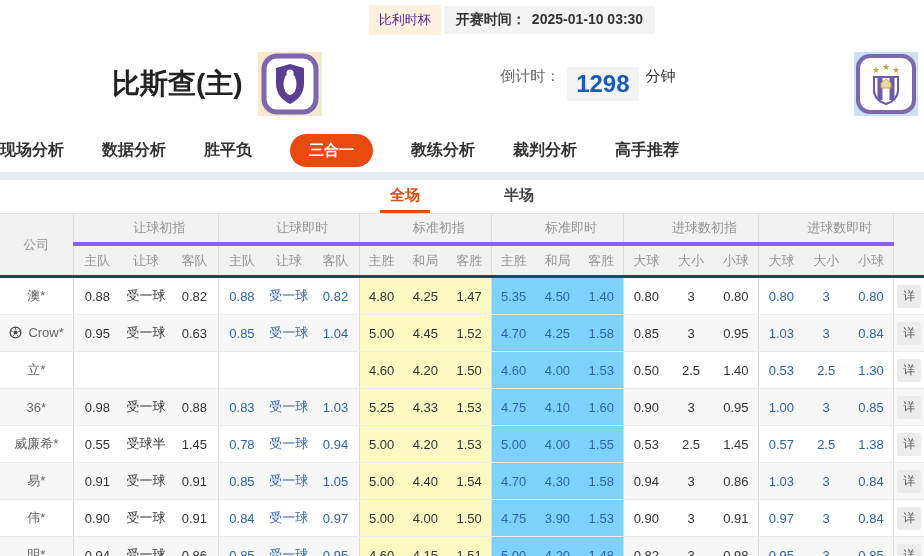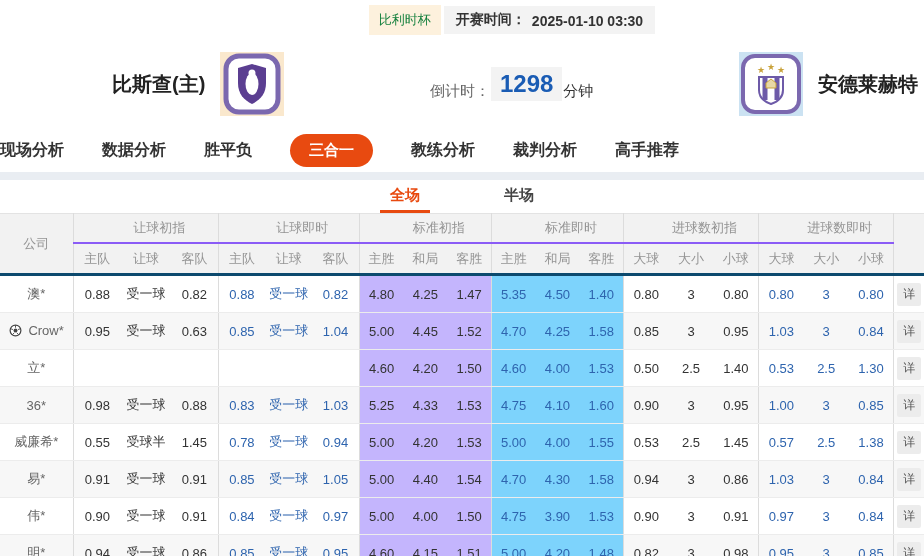--- a/index.html
+++ b/index.html
@@ -4,51 +4,51 @@
 <style>
   html,body{margin:0;padding:0;}
   body{
     width:924px;height:556px;overflow:hidden;background:#fff;
     font-family:"Liberation Sans","DejaVu Sans",sans-serif;
     --accent:#e84a10;--blue:#2e64ae;--cdblue:#1a5cb4;
   }
   
   .topbar{height:40px;display:flex;align-items:center;justify-content:center;}
   .topbar-inner{display:flex;align-items:center;gap:3px;position:relative;left:50px;}
-  .league-badge{background:#fdf1dd;color:#15803d;font-size:13px;padding:6px 10px;}
-  .kickoff{background:#f3f3f3;color:#333;font-size:14px;font-weight:bold;padding:5px 12px;display:flex;gap:6px;align-items:flex-end;}
+  .league-badge{background:#fdf1dd;color:#4c1d95;font-size:13px;padding:6px 10px;}
+  .kickoff{background:#f3f3f3;color:#333;font-size:14px;font-weight:bold;padding:5px 12px;display:flex;gap:6px;}
   
   .teams{height:88px;display:flex;align-items:center;justify-content:space-between;padding:0 6px 0 112px;}
   .team{display:flex;align-items:center;gap:15px;}
-  .team-name{font-size:20px;font-weight:bold;color:#222;white-space:nowrap;}
+  .team-name{font-size:28px;font-weight:bold;color:#222;white-space:nowrap;}
   .crest{width:64px;height:64px;display:block;}
-  .countdown{display:flex;align-items:flex-end;gap:1px;font-size:15px;}
+  .countdown{display:flex;align-items:flex-start;gap:7px;font-size:15px;}
   .cd-label{color:#666;}
   .cd-val{color:var(--cdblue);background:#f3f3f3;font-size:24px;font-weight:bold;padding:3px 9px;}
   .cd-unit{color:#333;font-family:Liberation Serif, serif;}
   
   .nav{height:44px;display:flex;align-items:center;justify-content:flex-start;gap:38px;}
   .nav-tab{font-size:16px;font-weight:600;color:#333;cursor:pointer;white-space:nowrap;}
   .nav-tab.active{background:var(--accent);color:#fff;border-radius:17px;padding:7px 19px;font-size:15px;}
   .band{height:8px;background:#e9edf2;}
   
   .subtabs{height:33px;display:flex;justify-content:center;gap:64px;}
   .subtab{font-size:15px;font-weight:bold;color:#444;padding:6px 10px 0;height:33px;box-sizing:border-box;border-bottom:3px solid transparent;cursor:pointer;}
   .subtab.active{color:var(--accent);border-bottom-color:var(--accent);}
   
   table{width:924px;border-collapse:collapse;table-layout:fixed;border-top:1px solid #e3e3e3;}
   thead th{background:#f2f2f2;color:#949494;font-weight:normal;font-size:13px;}
   thead tr.h1 th{height:26px;}
-  thead tr.h1 th.grp{border-bottom:2px solid #8b5cf6;padding-left:28px;}
+  thead tr.h1 th.grp{border-bottom:4px solid #8b5cf6;padding-left:28px;}
   thead tr.h2 th{height:27px;}
   thead th{border-bottom:3px solid #0c4a6e;}
   .gb{border-left:1px solid #dcdcdc;}
   tbody td{height:34px;text-align:center;font-size:13px;color:#333;border-bottom:1px solid #ececec;background:transparent;}
   tbody tr:nth-child(even){background:#f7f7f7;}
-  td.ci{background:#c4b5fd;}
+  td.ci{background:#fef9c3;}
   td.cl{background:#7dd3fc;}
   .blue{color:var(--blue);}
   td.company{color:#666;}
   .ball{display:inline-block;vertical-align:-2px;margin-right:3px;}
   .detail-btn{display:inline-block;background:#ececec;color:#555;font-size:12px;padding:3px 6px;border-radius:2px;cursor:pointer;}
 </style>
 </head>
 <body style="--accent: #e84a10; --blue: #2e64ae; --cdblue: #1a5cb4;">
 
 <div class="topbar">
@@ -86,21 +86,20 @@
         <rect x="4" y="4" width="56" height="56" rx="12" fill="#fff" stroke="#7b68af" stroke-width="4"></rect>
         <text x="18" y="21" font-size="9" fill="#c9a23b">★</text>
         <text x="28" y="18" font-size="9" fill="#c9a23b">★</text>
         <text x="38" y="21" font-size="9" fill="#c9a23b">★</text>
         <path d="M20 25 H44 V38 C44 46 38 50 32 52 C26 50 20 46 20 38 Z" fill="#fff" stroke="#6d5aa8" stroke-width="2"></path>
         <rect x="23.5" y="25" width="5" height="23" fill="#6d5aa8"></rect>
         <rect x="35.5" y="25" width="5" height="23" fill="#6d5aa8"></rect>
         <path d="M27 31 L32 27 L37 31 L37 36 L27 36 Z" fill="#e9d8a6" stroke="#c9a23b" stroke-width="1"></path>
       </svg>
     </span>
-    <span class="team-name">安德莱赫特</span>
   </div>
 </div>
 
 <div class="nav">
 
 <a class="nav-tab">现场分析</a>
     <a class="nav-tab">数据分析</a>
     <a class="nav-tab">胜平负</a>
     <a class="nav-tab active">三合一</a>
     <a class="nav-tab">教练分析</a>

